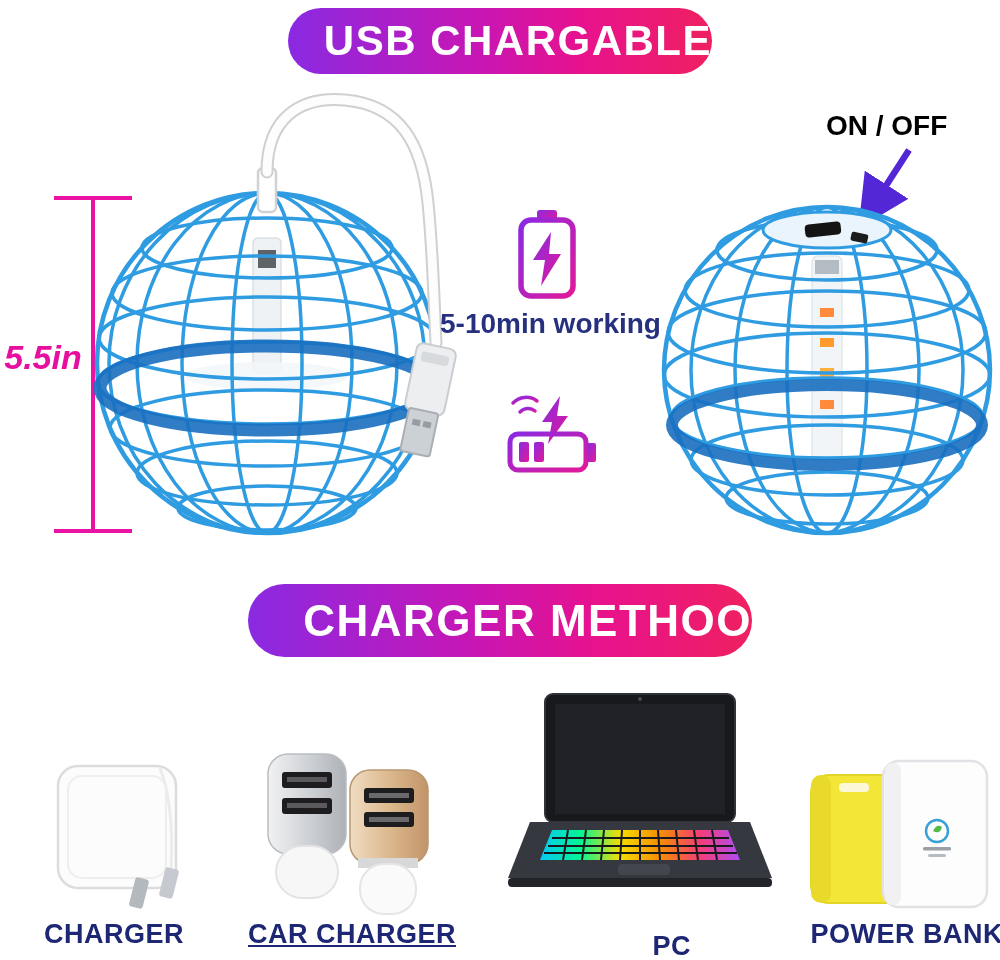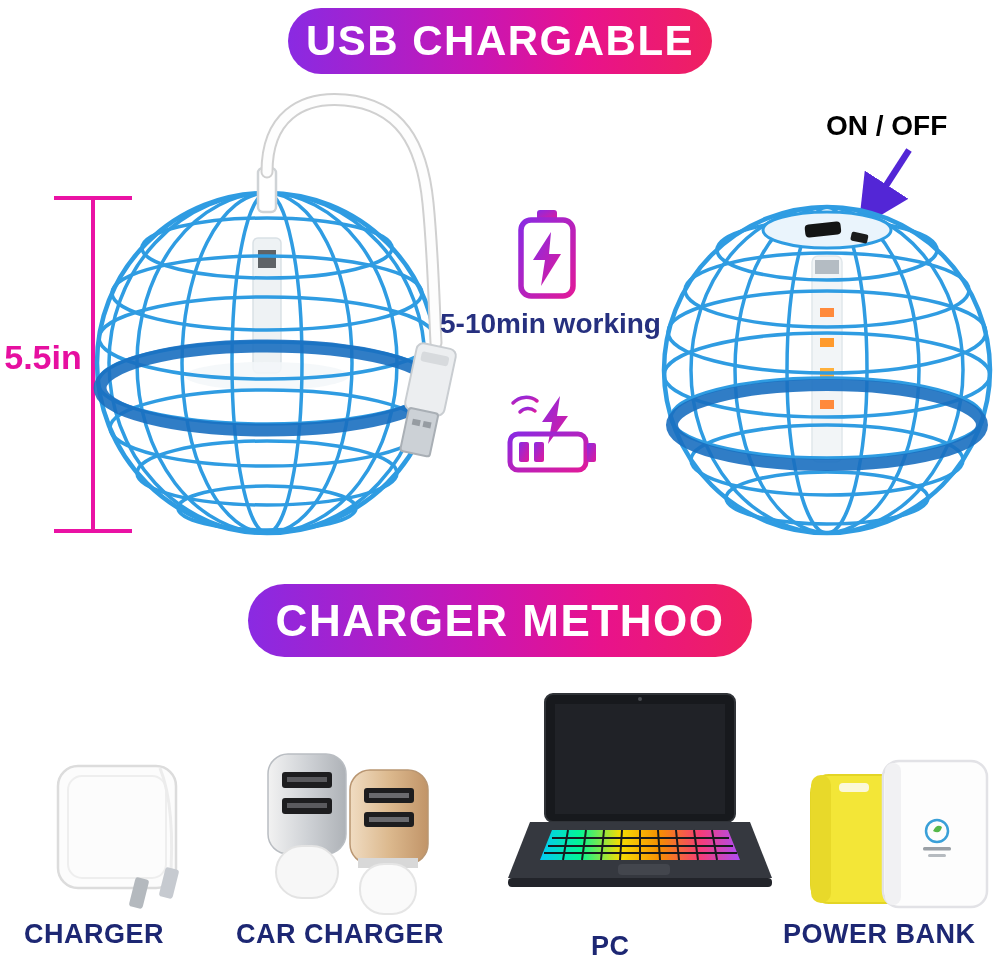--- a/index.html
+++ b/index.html
@@ -11,21 +11,21 @@
     overflow:hidden;
   }
   .abs { position:absolute; }
   .banner {
     position:absolute;
     border-radius:999px;
     color:#ffffff;
     font-weight:bold;
     display:flex;
     align-items:center;
-    justify-content:center;
+    justify-content:flex-end;
     letter-spacing:1.5px;
     background:linear-gradient(90deg,#8a2ae2 0%,#c816b4 45%,#e8128c 70%,#ef2060 100%);
     white-space:nowrap;
   }
   .banner-top   { left:288px; top:8px;   width:424px; height:66px; font-size:42px; }
   .banner-mid   { left:248px; top:584px; width:504px; height:73px; font-size:44px; }
   .caption {
     position:absolute;
     text-align:center;
     color:#26307f;
@@ -34,42 +34,43 @@
     white-space:nowrap;
   }
   .measure-label {
     position:absolute;
     left:0px; top:338px;
     width:86px;
     color:#e60fa0;
     font-weight:bold;
     font-size:34px;
     text-align:center;
+    font-style:italic;
   }
   .onoff-label {
     position:absolute;
     left:826px; top:110px;
     width:160px;
     color:#000000;
     font-weight:600;
     font-size:28px;
     white-space:nowrap;
   }
   .bottom-label {
     position:absolute;
     top:919px;
-    text-align:left;
+    text-align:right;
     color:#1d2773;
     font-weight:600;
     font-size:27px;
     letter-spacing:0.5px;
     white-space:nowrap;
   }
   .lbl-charger     { left:24px;  width:160px; }
-  .lbl-car-charger { left:236px; width:220px; }
+  .lbl-car-charger { left:236px; width:220px;text-decoration:underline; }
   .lbl-pc          { left:591px; width:100px;margin-top:12px; }
   .lbl-power-bank  { left:783px; width:220px; }
   svg { display:block; }
 </style>
 </head>
 <body>
 
 <div class="abs" style="left:0;top:0;width:1000px;height:960px;">
 
   <div class="banner banner-top">

